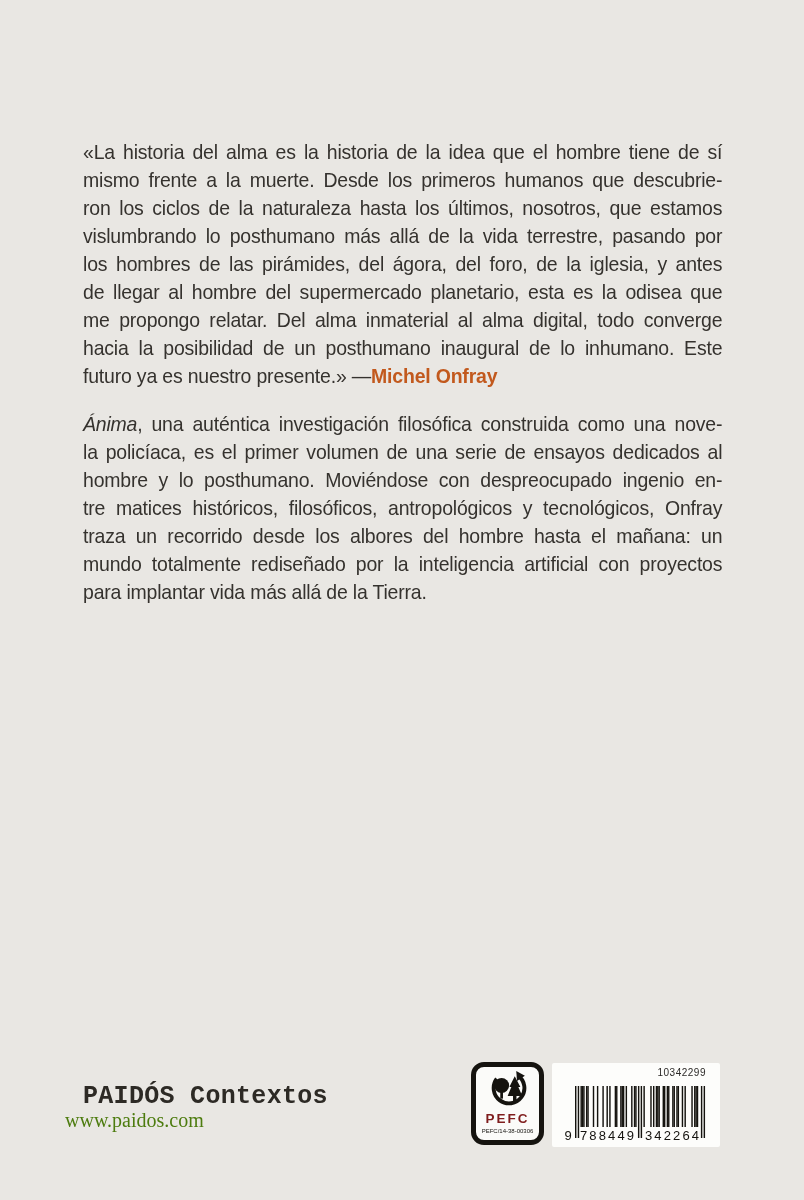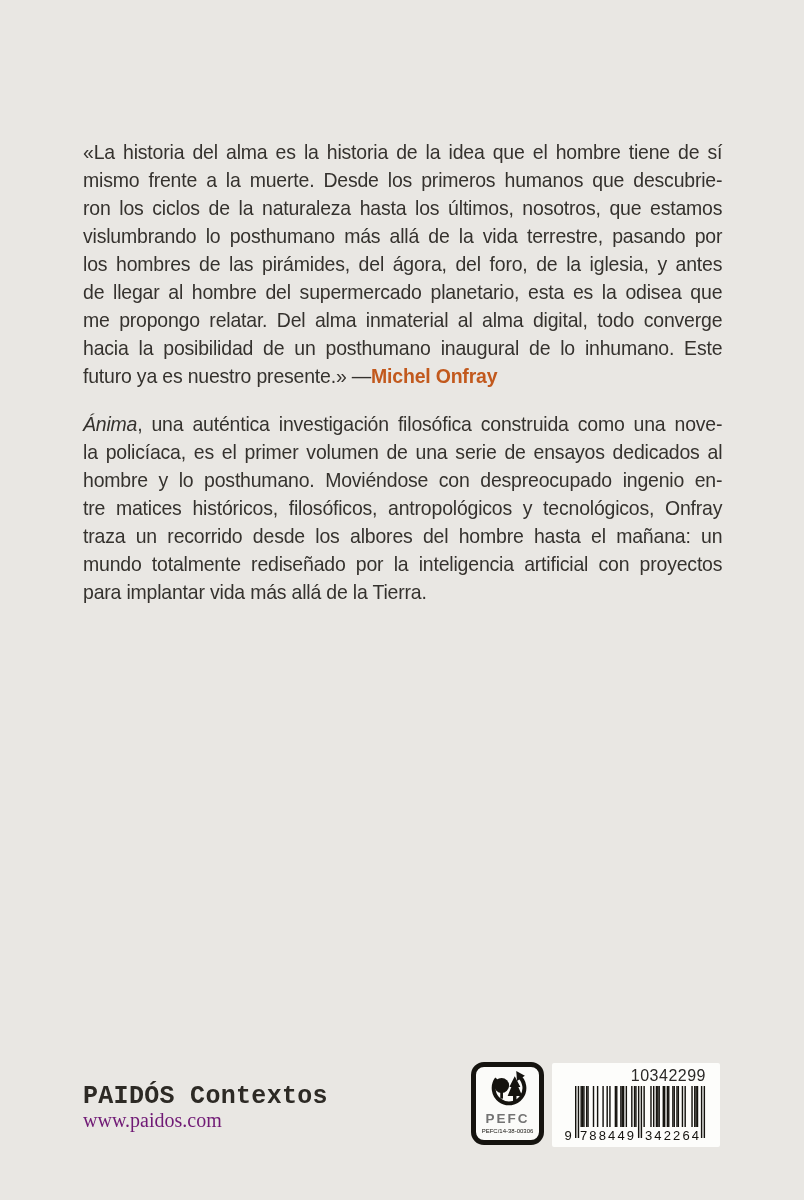--- a/index.html
+++ b/index.html
@@ -20,42 +20,42 @@
   .jline{text-align:justify;text-align-last:justify;}
   .author{font-weight:bold;color:#c2591d;}
   .lead-italic{font-style:italic;}
 
   .imprint{
     position:absolute;left:83px;top:1084px;
     font-family:Liberation Mono, monospace;font-weight:bold;
     font-size:25px;line-height:1;color:#2d2a25;letter-spacing:0.3px;
   }
   .url{
-    position:absolute;left:83px;
-    font-family:"Liberation Serif",serif;font-size:20px;line-height:1;color:#701a75;
+    position:absolute;left:65px;
+    font-family:"Liberation Serif",serif;font-size:20px;line-height:1;color:#4d7c0f;
   }
   #url1{top:1110px;}
   #url2{top:1131px;}
 
   #pefc{
     position:absolute;left:471px;top:1062px;width:73px;height:83px;
     box-sizing:border-box;background:#fbfbf9;border:5px solid #15130f;border-radius:13px;
     display:flex;flex-direction:column;align-items:center;
   }
   #pefc svg{margin-top:2px;}
-  .pefc-label{font-weight:bold;font-size:13.5px;line-height:1;letter-spacing:2px;color:#737373;margin-top:1px;}
+  .pefc-label{font-weight:bold;font-size:13.5px;line-height:1;letter-spacing:2px;color:#7f1d1d;margin-top:1px;}
   .pefc-cert{font-size:6px;line-height:1;color:#15130f;margin-top:2px;white-space:nowrap;}
 
   #barcode{
     position:absolute;left:552px;top:1063px;width:168px;height:84px;
     background:#fdfdfb;border-radius:2px;
   }
   .bc-num{
     position:absolute;top:5px;right:14px;
-    font-size:16px;line-height:1;color:#2b2927;letter-spacing:0.5px;
+    font-size:10px;line-height:1;color:#2b2927;letter-spacing:0.5px;
   }
   #barcode-svg{position:absolute;left:8px;top:23px;}
   .bcd{font-family:"Liberation Sans",sans-serif;font-size:13px;fill:#15130f;}
 </style>
 </head>
 <body>
 
 <div id="page" style="background: rgb(233, 231, 227);">
 
   <div class="para" id="quote-para">

